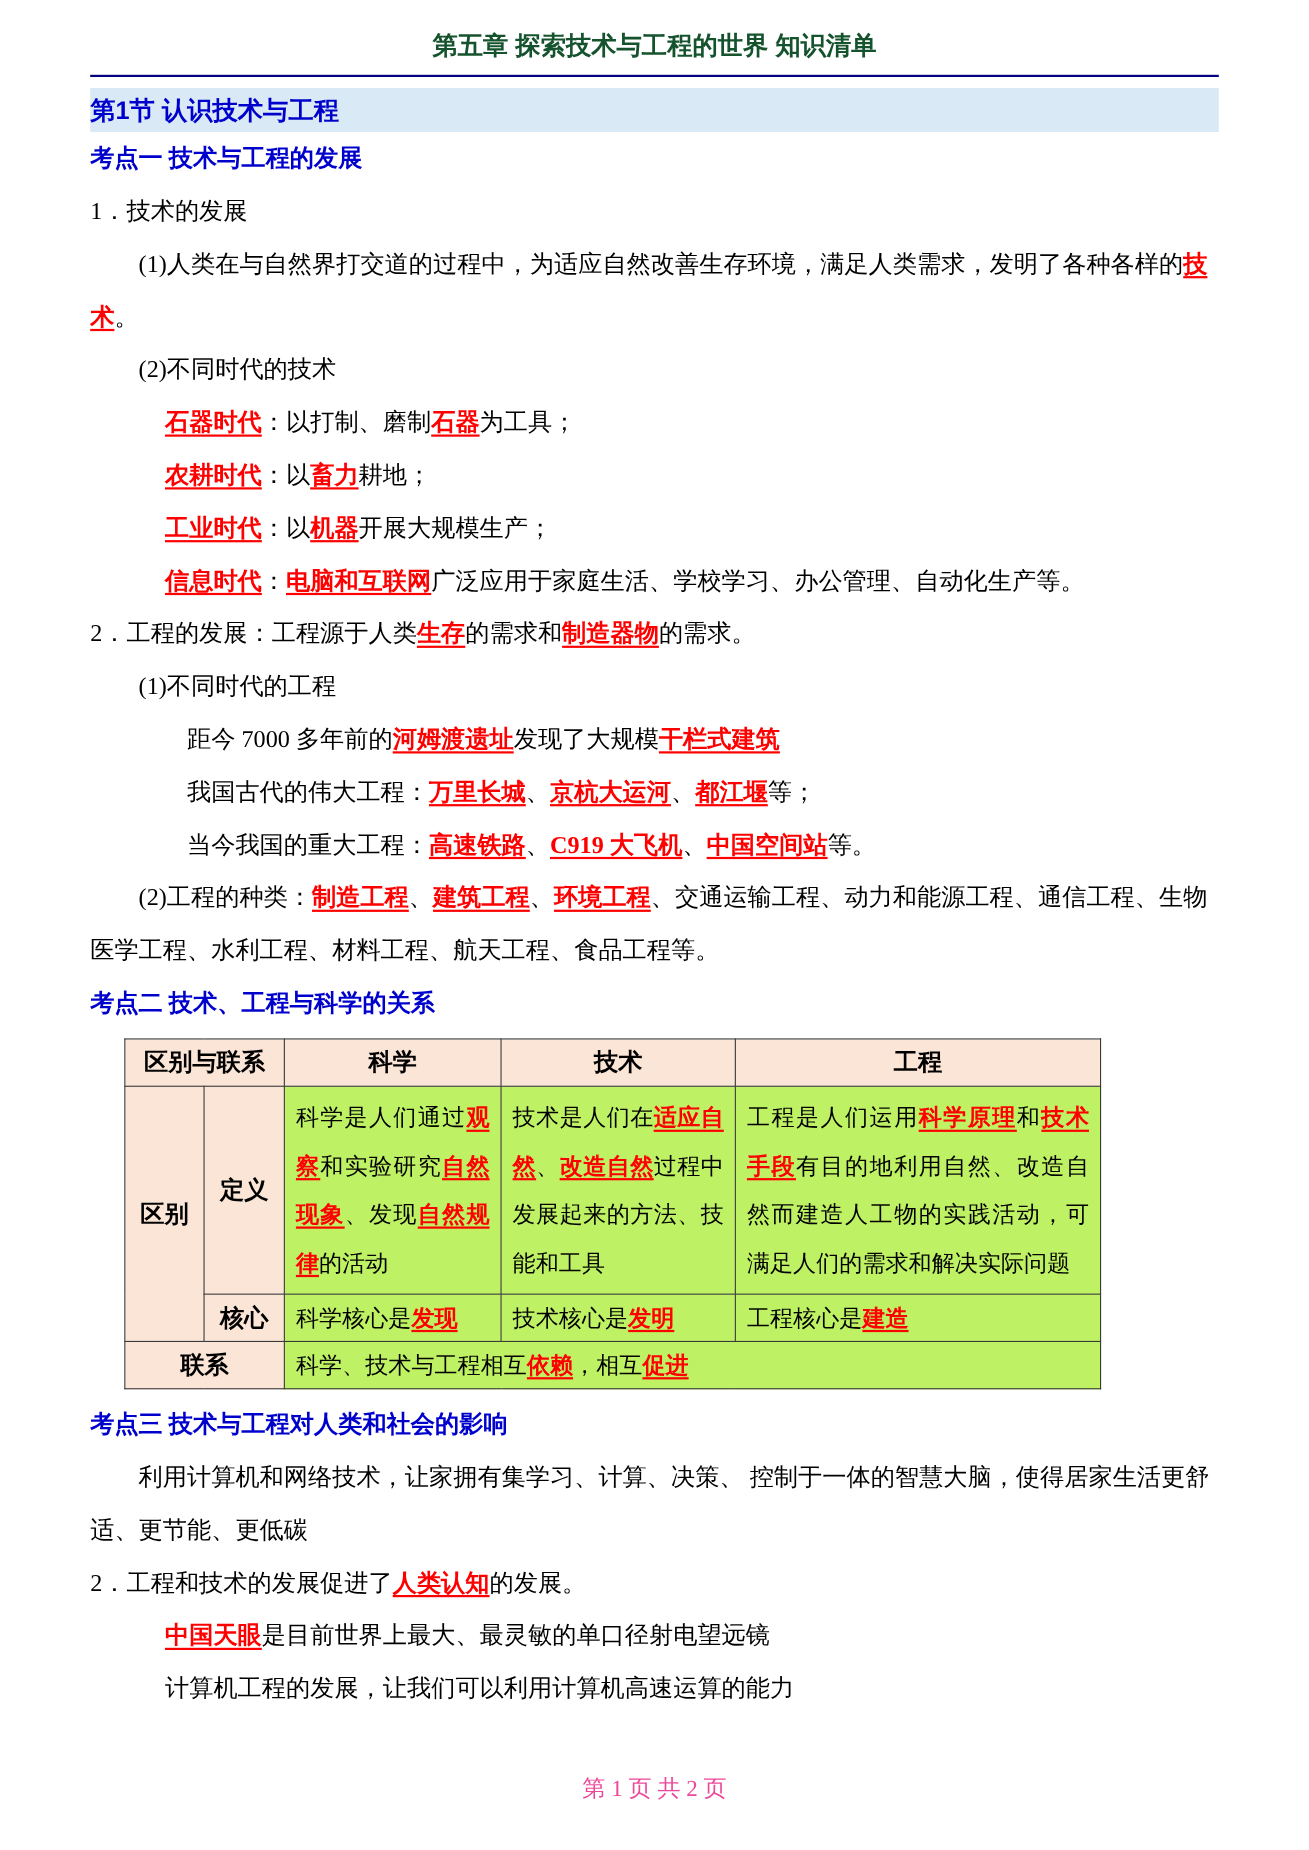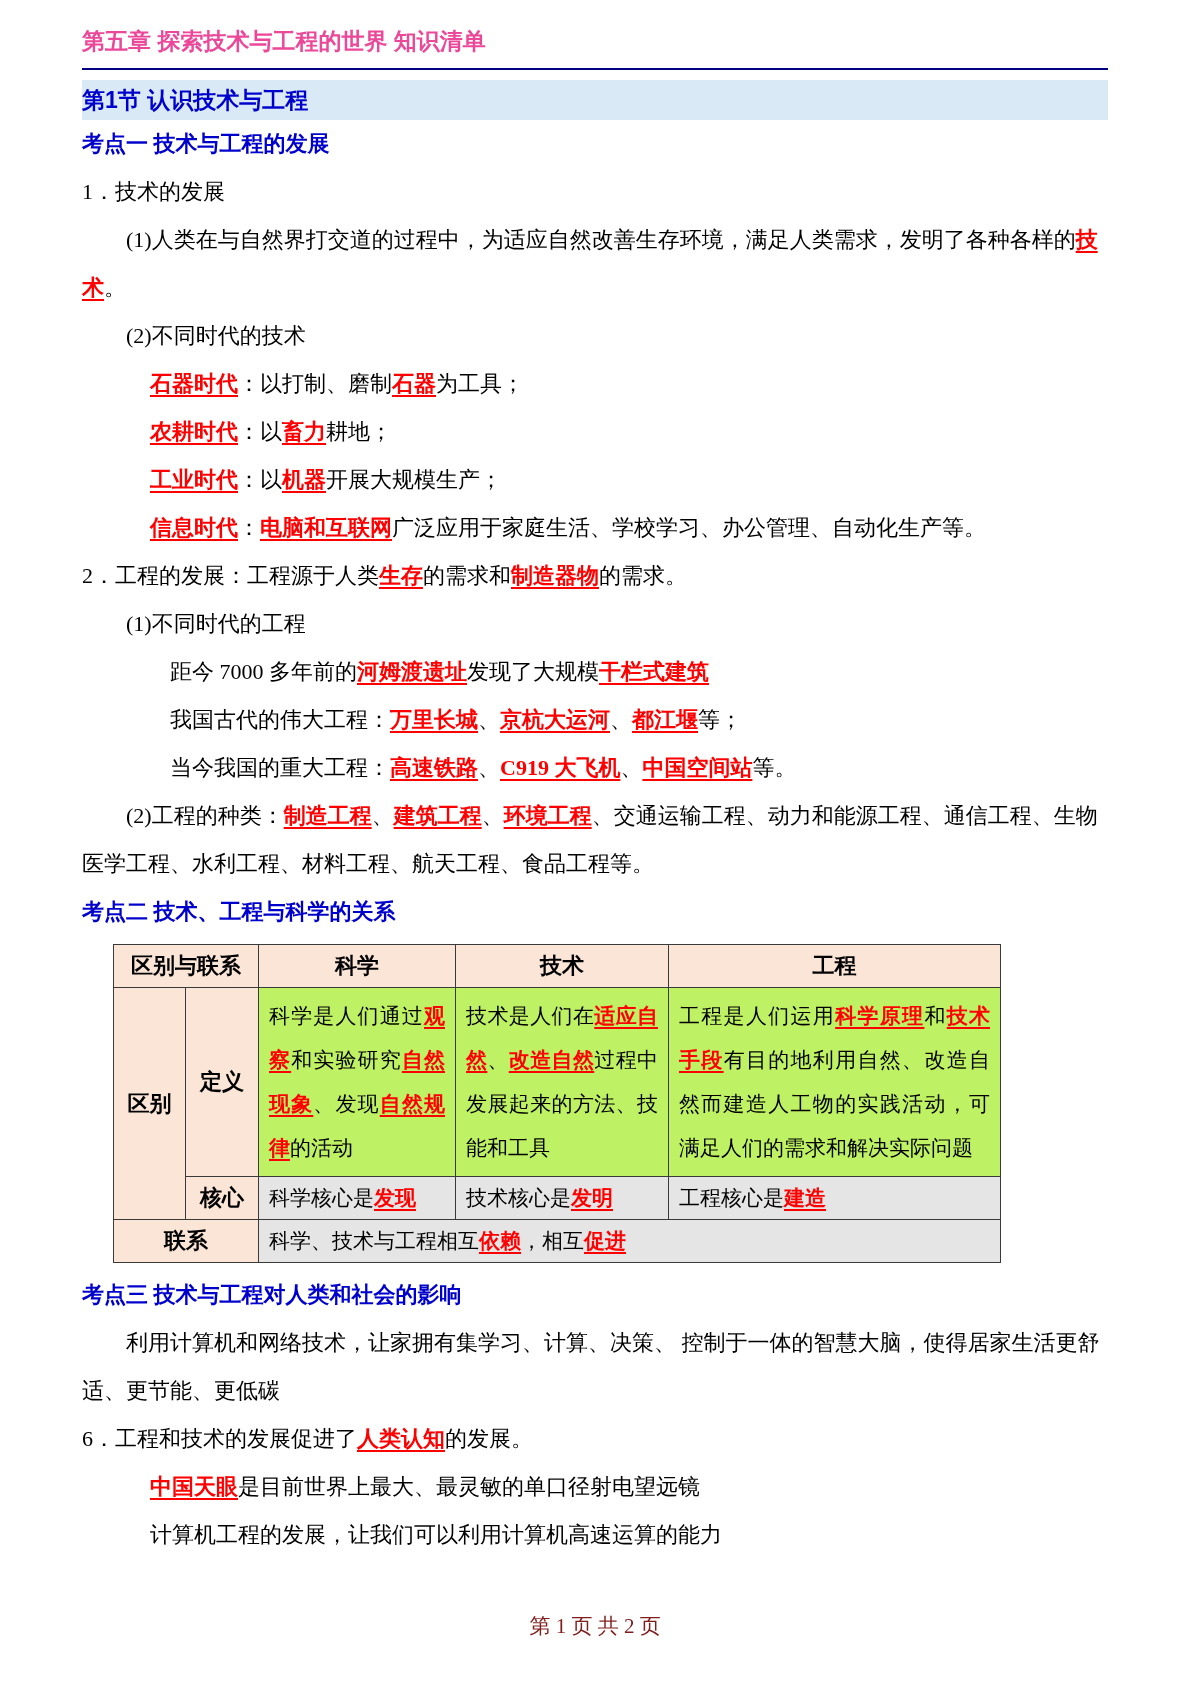--- a/index.html
+++ b/index.html
@@ -7,21 +7,22 @@
   body {
     width: 1190px; height: 1682px;
     position: relative;
     overflow: hidden;
     font-family: "Liberation Serif", "DejaVu Serif", serif;
     color: #000000;
   }
   .page { padding: 26px 82px 0 82px; }
 
   .doc-title {
-    color: #ec4899;
+    text-align: center;
+    color: #14532d;
     font-family: "Liberation Sans", "DejaVu Sans", sans-serif;
     font-weight: bold;
     font-size: 23px;
     line-height: 30px;
   }
   .title-rule {
     margin-top: 12px;
     border: none;
     border-top: 2px solid #000080;
     height: 0;
@@ -81,32 +82,32 @@
     font-size: 22px;
   }
   .rel-table td.def {
     background: #bef264;
     padding: 6px 10px;
     line-height: 44px;
     text-align: justify;
     vertical-align: middle;
   }
   .rel-table td.single {
-    background: #e5e5e5;
+    background: #bef264;
     padding: 6px 10px;
     line-height: 30px;
   }
 
   .page-footer {
     position: absolute;
     left: 0; bottom: 42px;
     width: 100%;
     text-align: center;
     font-size: 21px;
-    color: #7f1d1d;
+    color: #ec4899;
   }
 </style>
 </head>
 <body>
 
 <div class="page">
 
   <h1 class="doc-title">第五章 探索技术与工程的世界 知识清单</h1>
   <hr class="title-rule">
 
@@ -163,19 +164,19 @@
     <tr>
       <td class="label" colspan="2">联系</td>
       <td class="single" colspan="3"><span>科学、技术与工程相互</span><span class="em">依赖</span><span>，相互</span><span class="em">促进</span></td>
     </tr>
   </tbody>
     </table>
 
   <h2 class="kaodian">考点三 技术与工程对人类和社会的影响</h2>
 
   <p class="body indent"><span>利用计算机和网络技术，让家拥有集学习、计算、决策、 控制于一体的智慧大脑，使得居家生活更舒适、更节能、更低碳</span></p>
-  <p class="body"><span>6．工程和技术的发展促进了</span><span class="em">人类认知</span><span>的发展。</span></p>
+  <p class="body"><span>2．工程和技术的发展促进了</span><span class="em">人类认知</span><span>的发展。</span></p>
   <p class="body era"><span class="em">中国天眼</span><span>是目前世界上最大、最灵敏的单口径射电望远镜</span></p>
   <p class="body era"><span>计算机工程的发展，让我们可以利用计算机高速运算的能力</span></p>
 
 </div>
 
 <div class="page-footer">第 1 页 共 2 页</div>
 
 </body></html>

